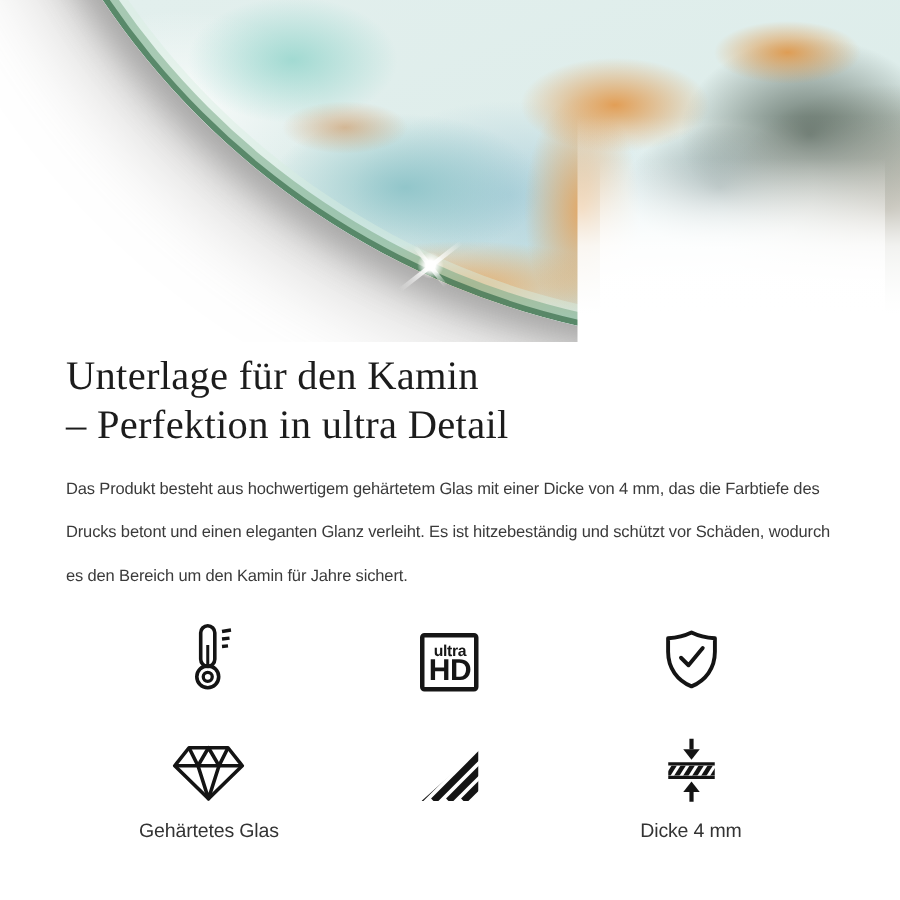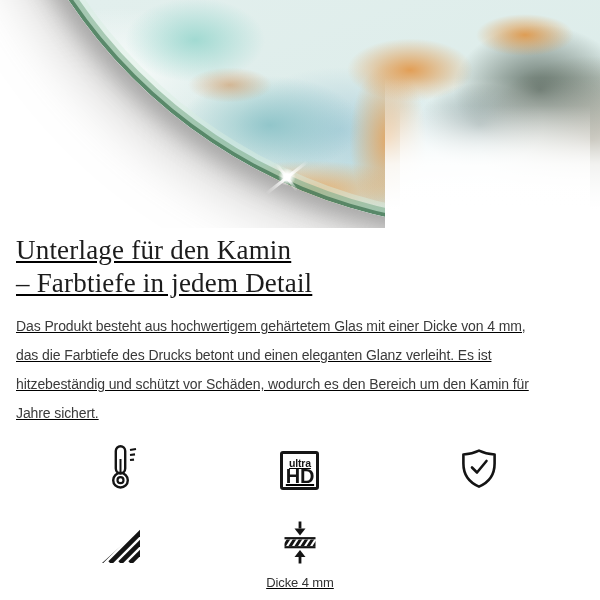--- a/index.html
+++ b/index.html
@@ -60,35 +60,35 @@
   }
   .hero-fade-right {
     position: absolute; right: 0; top: 0; width: 215px; height: 228px;
     background: linear-gradient(to bottom, rgba(255,255,255,0) 34%, rgba(255,255,255,0.88) 72%, #ffffff 92%);
   }
   .hero-fade-mid {
     position: absolute; left: 400px; top: 95px; width: 190px; height: 133px;
     background: linear-gradient(to bottom, rgba(255,255,255,0) 8%, rgba(255,255,255,0.9) 68%, #ffffff 95%);
   }
   
-  .content { padding: 0 16px; text-decoration: underline; }
+  .content { padding: 0 44px; }
   .title {
     margin: 6px 0 0 0;
     font-family: "Liberation Serif", "DejaVu Serif", serif;
     font-weight: 400;
     font-size: 27px;
     line-height: 33px;
     color: #1c1c1c;
     letter-spacing: 0.2px;
   }
   .title span { display: block; }
   .description {
     margin: 12px 0 0 0;
     max-width: 522px;
-    font-size: 14px;
+    font-size: 11px;
     line-height: 29px;
     letter-spacing: -0.1px;
     color: #3a3a3a;
   }
   
   .features {
     margin: 14px 15px 0;
     display: grid;
     grid-template-columns: repeat(3, 1fr);
     row-gap: 26px;
@@ -114,21 +114,21 @@
   <div class="sparkle">
       <div class="core"></div>
     </div>
   <div class="hero-fade-mid"></div>
   <div class="hero-fade-right"></div>
 </div>
 
 <div class="content">
   <h1 class="title">
     <span>Unterlage für den Kamin</span>
-    <span>– Farbtiefe in jedem Detail</span>
+    <span>– Perfektion in ultra Detail</span>
   </h1>
   <p class="description">Das Produkt besteht aus hochwertigem gehärtetem Glas mit einer Dicke von 4 mm, das die Farbtiefe des Drucks betont und einen eleganten Glanz verleiht. Es ist hitzebeständig und schützt vor Schäden, wodurch es den Bereich um den Kamin für Jahre sichert.</p>
 
   <div class="features">
 
     <div class="feature">
       <div class="icon-wrap">
         <svg class="icon-svg" width="36" height="46" viewBox="0 0 36 46">
           <rect x="12.8" y="2.2" width="9.4" height="27" rx="4.7"></rect>
           <circle cx="17.5" cy="36.2" r="7.3"></circle>
@@ -152,20 +152,31 @@
 
     <div class="feature">
       <div class="icon-wrap">
         <svg class="icon-svg" width="38" height="42" viewBox="0 0 38 42" stroke-linejoin="round" stroke-linecap="round">
           <path d="M19,2.6 C23.5,4.8 29.2,6.1 34.6,6.5 L34.6,15.5 C34.6,26.5 28.4,34.6 19,38.6 C9.6,34.6 3.4,26.5 3.4,15.5 L3.4,6.5 C8.8,6.1 14.5,4.8 19,2.6 Z" stroke-width="2.6"></path>
           <path d="M12,19.5 L17,24.5 L26.5,13" stroke-width="2.6"></path>
         </svg>
       </div>
     </div>
 
+    <div class="feature">
+      <div class="icon-wrap">
+        <svg class="icon-svg" width="50" height="40" viewBox="0 0 50 40" stroke-width="2" stroke-linejoin="round">
+          <path d="M12,3.5 L38,3.5 L47.5,15.5 L25,37.5 L2.5,15.5 Z"></path>
+          <path d="M2.5,15.5 L47.5,15.5"></path>
+          <path d="M12,3.5 L18,15.5 L25,3.5 L32,15.5 L38,3.5"></path>
+          <path d="M18,15.5 L25,37.5 L32,15.5"></path>
+        </svg>
+      </div>
+      <div class="feature-label">Gehärtetes Glas</div>
+    </div>
 
     <div class="feature">
       <div class="icon-wrap">
         <svg width="40" height="36" viewBox="0 0 40 36">
           <defs>
             <clipPath id="triClip">
                 <path d="M1,35 L39,1 L39,35 Z"></path>
               </clipPath>
           </defs>
           <g clip-path="url(#triClip)" stroke="#141414" stroke-width="4.6">

